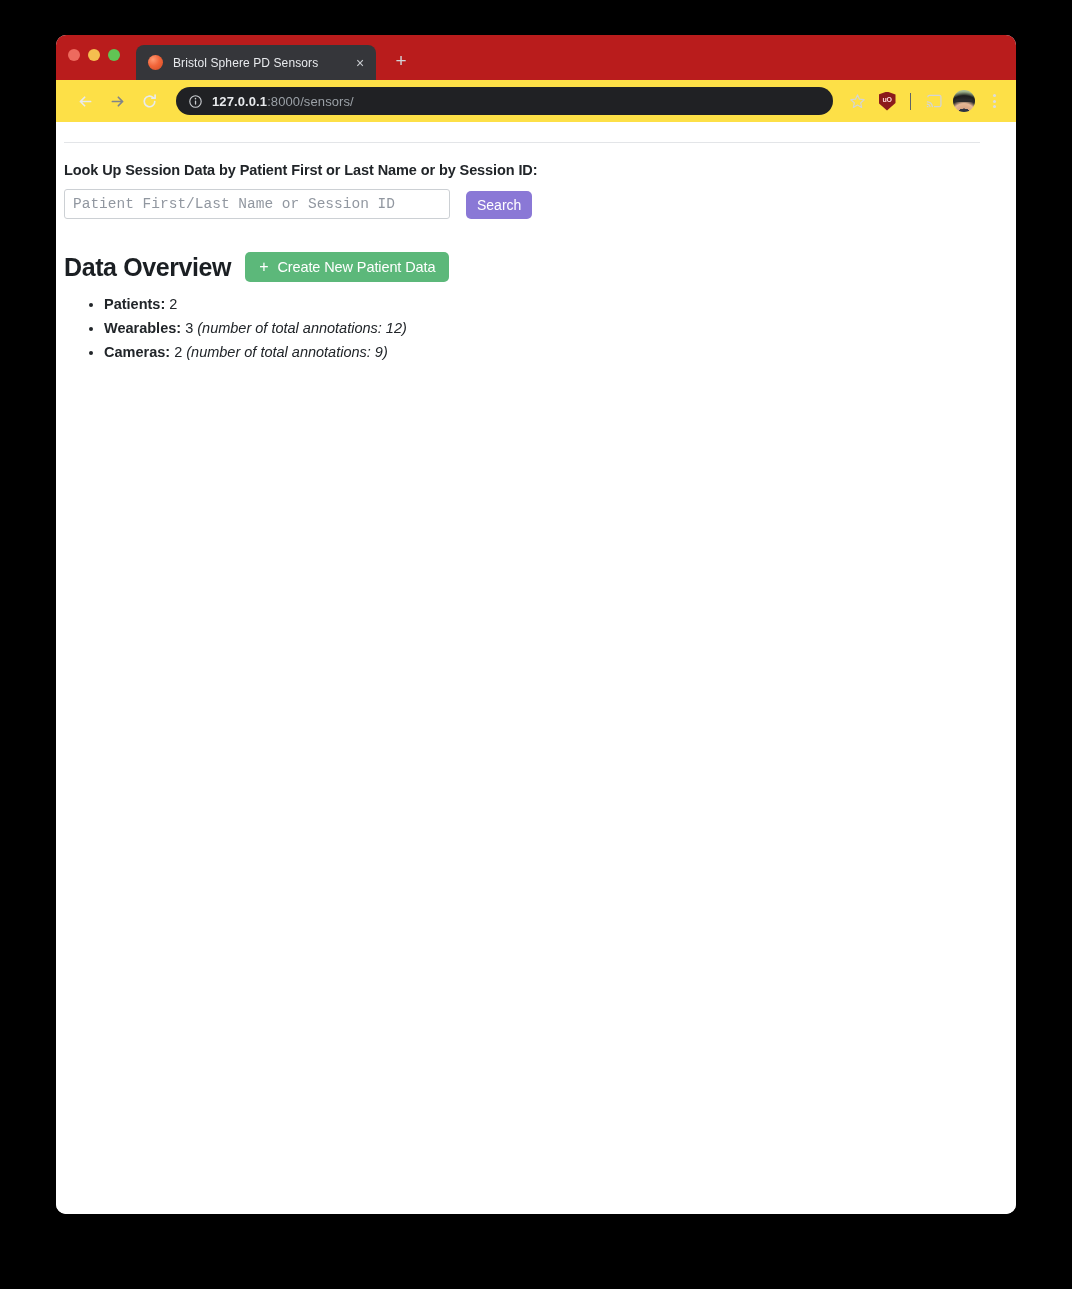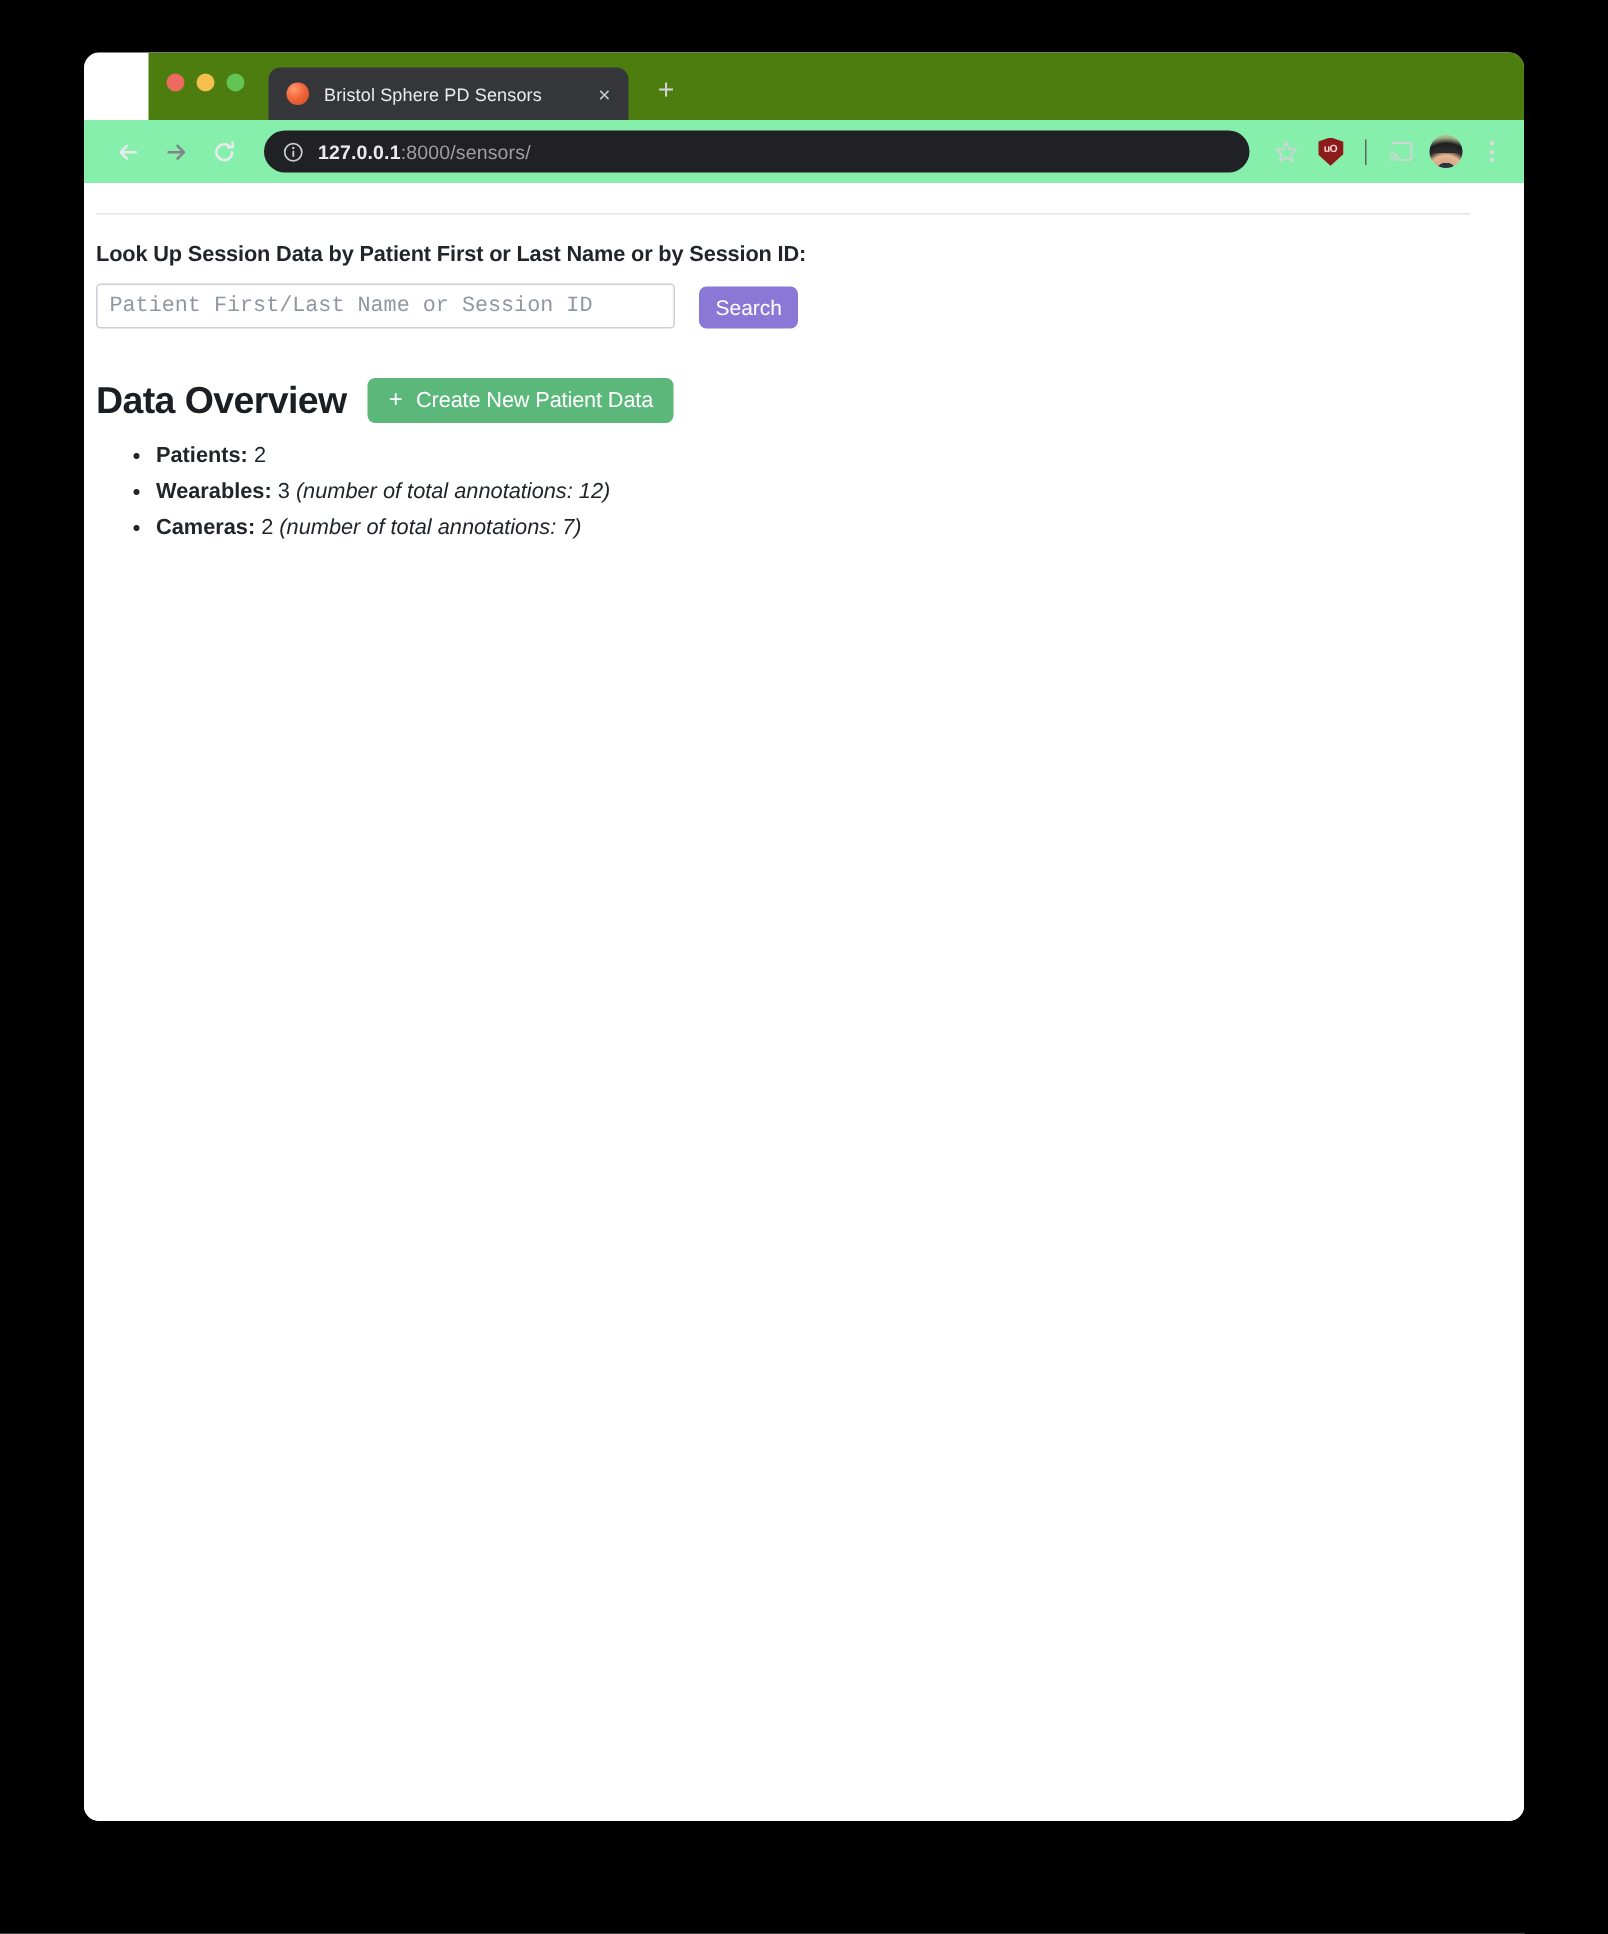--- a/index.html
+++ b/index.html
@@ -24,24 +24,23 @@
     background: #ffffff;
     border-radius: 10px;
     overflow: hidden;
     box-shadow: 0 0 0 0 rgba(0,0,0,0);
   }
 
   
   .tab-strip {
     position: relative;
     height: 45px;
-    background: #4d7c0f;
+    background: #b91c1c;
     display: flex;
     align-items: flex-end;
-    margin-left: 43px;
   }
   .traffic-lights {
     position: absolute;
     left: 12px;
     top: 14px;
     display: flex;
     gap: 8px;
     align-items: center;
   }
   .tl {
@@ -100,21 +99,21 @@
     justify-content: center;
     color: #d2d4d7;
     font-size: 19px;
     line-height: 1;
     font-weight: 300;
   }
 
   
   .toolbar {
     height: 42px;
-    background: #86efac;
+    background: #fde047;
     display: flex;
     align-items: center;
     padding: 0 8px 0 14px;
     gap: 2px;
   }
   .nav-btn {
     width: 30px; height: 30px;
     display: flex;
     align-items: center;
     justify-content: center;
@@ -462,19 +461,19 @@
           <span class="note"></span>
         </li>
         <li>
           <b>Wearables:</b>
           <span>3</span>
           <span class="note">(number of total annotations: 12)</span>
         </li>
         <li>
           <b>Cameras:</b>
           <span>2</span>
-          <span class="note">(number of total annotations: 7)</span>
+          <span class="note">(number of total annotations: 9)</span>
         </li>
       </ul>
     </div>
 
   </div>
 </div>
 
 </body></html>

